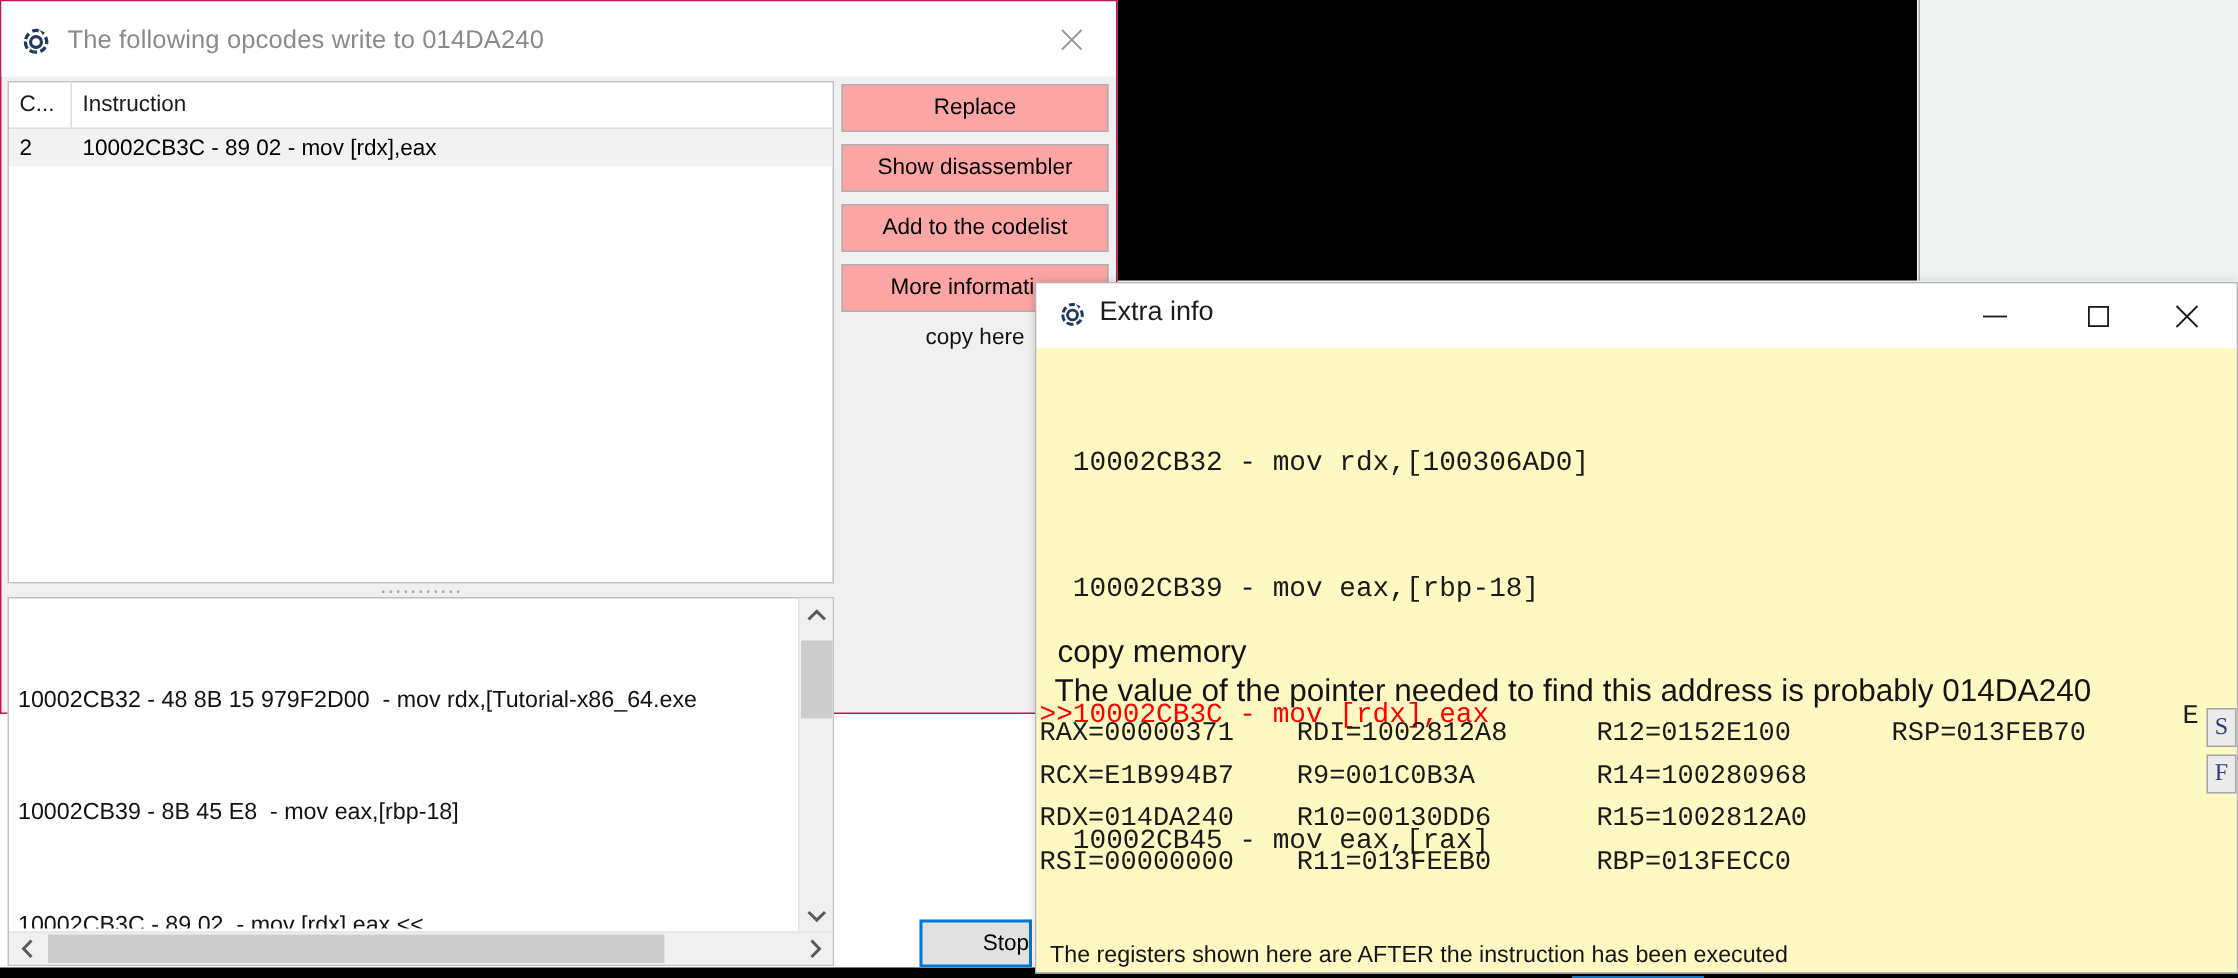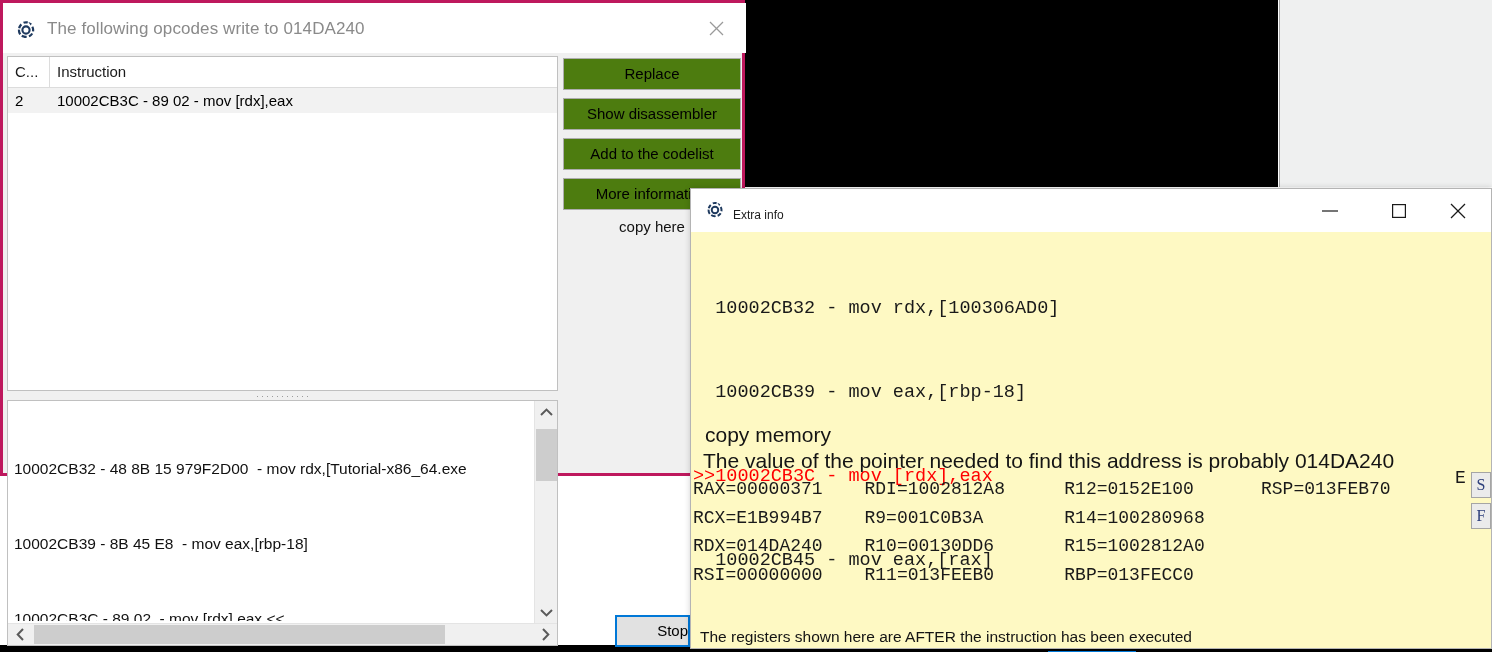--- a/index.html
+++ b/index.html
@@ -49,21 +49,21 @@
   }
 
   
   .main-window {
     position: absolute;
     left: 0px;
     top: 0px;
     width: 745px;
     height: 476px;
     background: #f0f0f0;
-    border: 3px solid #be185d;
+    border: 1px solid #be185d;
     box-sizing: border-box;
   }
 
   .title-bar {
     position: absolute;
     left: 0; top: 0;
     width: 743px;
     height: 50px;
     background: #ffffff;
     box-sizing: border-box;
@@ -268,21 +268,21 @@
     position: absolute;
     left: 560px;
     top: 55px;
     width: 178px;
   }
   .ce-button {
     display: block;
     width: 178px;
     height: 32px;
     margin-bottom: 8px;
-    background: #4d7c0f;
+    background: #fca5a5;
     border: 1px solid #adadad;
     box-sizing: border-box;
     font-family: "Liberation Sans", sans-serif;
     font-size: 15px;
     color: #000000;
     cursor: pointer;
     text-align: center;
     line-height: 30px;
     padding: 0;
     white-space: nowrap;
@@ -339,22 +339,22 @@
   .ed-title-icon {
     position: absolute;
     left: 14px;
     top: 11px;
     width: 20px;
     height: 20px;
   }
   .ed-title-text {
     position: absolute;
     left: 42px;
-    top: 19px;
-    font-size: 12px;
+    top: 8px;
+    font-size: 18px;
     color: #1c1c1c;
     white-space: nowrap;
   }
   .ed-wbtn {
     position: absolute;
     top: 0;
     width: 46px;
     height: 43px;
     display: flex;
     align-items: center;

